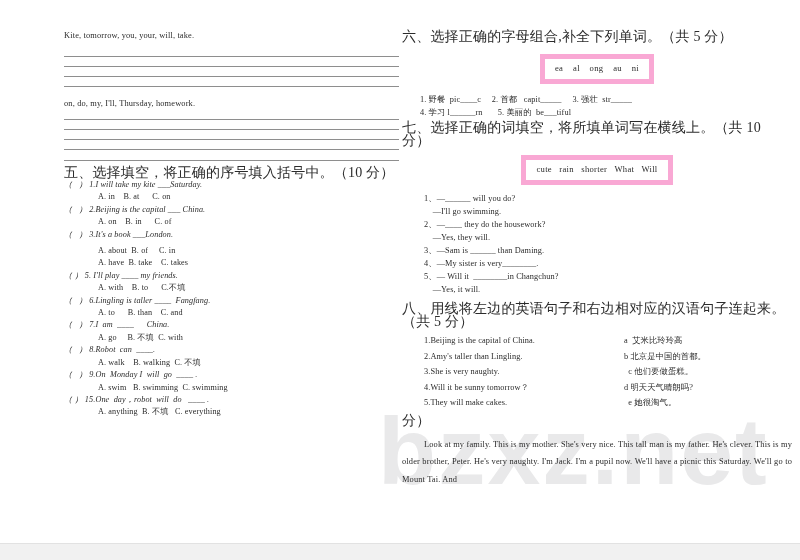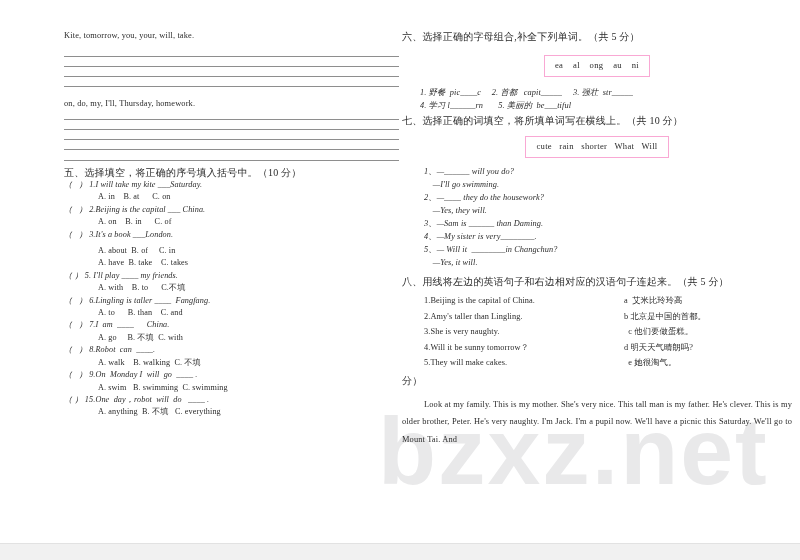--- a/index.html
+++ b/index.html
@@ -61,21 +61,21 @@
     letter-spacing: .15px;
   }
   .rules { margin: 0; padding: 0; }
   .rule {
     height: 0;
     border-top: 1px solid #8e8e8e;
     margin-bottom: 9px;
   }
 
   .sec-head {
-    font-size: 10px;
+    font-size: 14px;
     line-height: 13px;
     font-weight: normal;
     letter-spacing: .2px;
     margin: 0;
   }
   .q-line {
     font-size: 8.2px;
     line-height: 12.4px;
     white-space: pre;
     letter-spacing: .1px;
@@ -87,36 +87,35 @@
     white-space: pre;
     padding-left: 34px;
     letter-spacing: .1px;
   }
   .divider {
     border-top: 1px solid #8e8e8e;
     height: 0;
   }
   
   .wordbank {
-    border: 1px solid #f9a8d4;
+    border: 5px solid #f9a8d4;
     display: inline-block;
     padding: 4px 10px 5px 10px;
     font-size: 8.6px;
     letter-spacing: .3px;
     white-space: pre;
     line-height: 11px;
   }
   .wb-wrap { text-align: center; }
 
   .item-line {
     font-size: 8.3px;
     line-height: 13px;
     white-space: pre;
     letter-spacing: .1px;
-    font-style: italic;
   }
   .match-row {
     display: flex;
     font-size: 8.3px;
     line-height: 15.5px;
     letter-spacing: .1px;
   }
   .match-en { width: 200px; padding-left: 22px; white-space: pre; }
   .match-zh { white-space: pre; }
   .passage {

